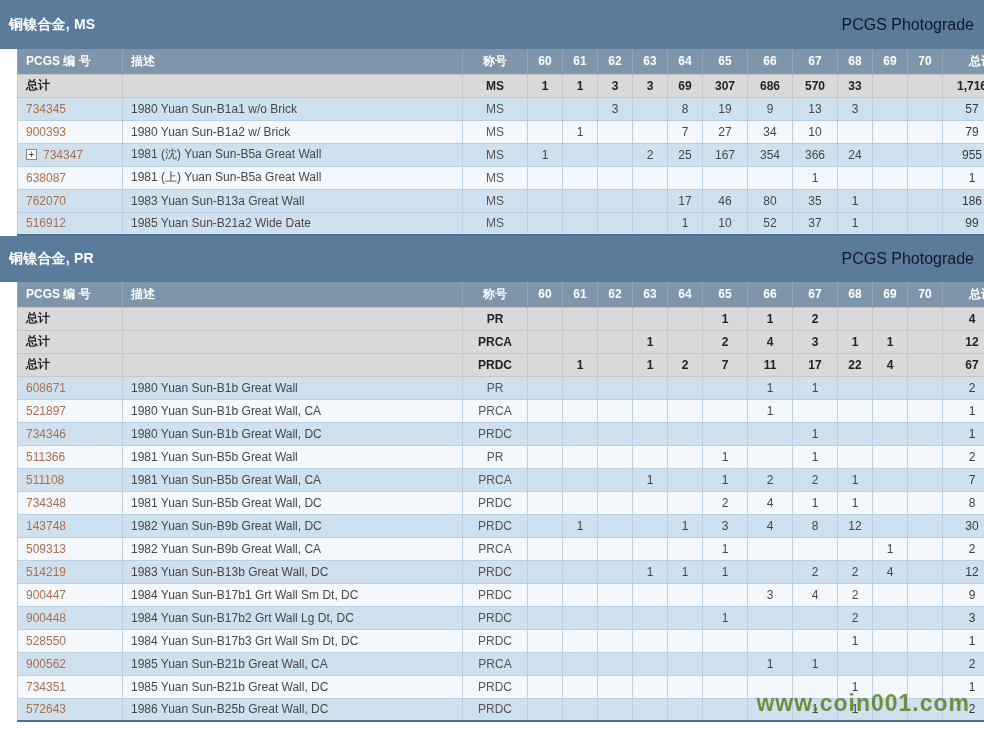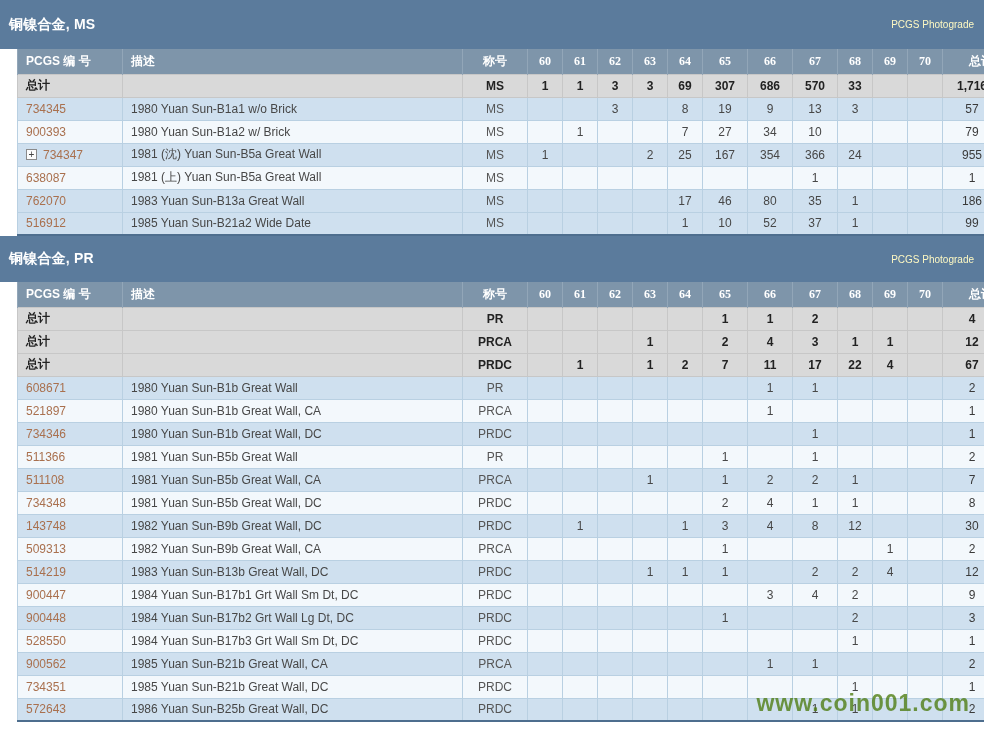--- a/index.html
+++ b/index.html
@@ -11,33 +11,33 @@
   }
   .titlebar {
     background: #5b7b9c;
     color: #ffffff;
     display: flex; justify-content: space-between; align-items: center;
     padding: 0 10px 0 9px;
   }
   .tb1 { height: 49px; }
   .tb2 { height: 46px; }
   .titlebar .title { font-weight: bold; font-size: 14px; letter-spacing: .2px; }
-  .titlebar .photograde { color: #fef9c3; font-size: 10px; }
+  .titlebar .photograde { color: #0f172a; font-size: 16px; }
   table {
     width: 984px; table-layout: fixed; border-collapse: collapse;
     border-bottom: 2px solid #4e6e8e;
     margin-left: 17px;
   }
   thead th {
     background: #7e95aa; color: #ffffff;
     font-size: 12px; font-weight: bold; height: 25px;
     border-right: 1px solid #92a6b8; border-left: 1px solid #92a6b8;
     padding: 0 8px; white-space: nowrap; overflow: hidden;
   }
-  th.al { text-align: left; } th.ac { text-align: center; padding: 0 2px; font-family: Liberation Serif, serif; } th.ar { text-align: right; }
+  th.al { text-align: left; } th.ac { text-align: center; padding: 0 2px; } th.ar { text-align: right; }
   tbody td {
     height: 23px; font-size: 12px; color: #474747;
     border: 1px solid #b9d0e2; padding: 0 8px;
     white-space: nowrap; overflow: hidden;
   }
   tr.r-blue  td { background: #cfe0ef; }
   tr.r-white td { background: #f3f8fc; }
   tr.r-total td { background: #d9d9d9; border-color: #c7c7c7; color: #222222; font-weight: bold; }
   td.num { text-align: center; padding: 0 2px; }
   td.total-col { text-align: center; padding: 0 9px; color: #3a3a3a; }

